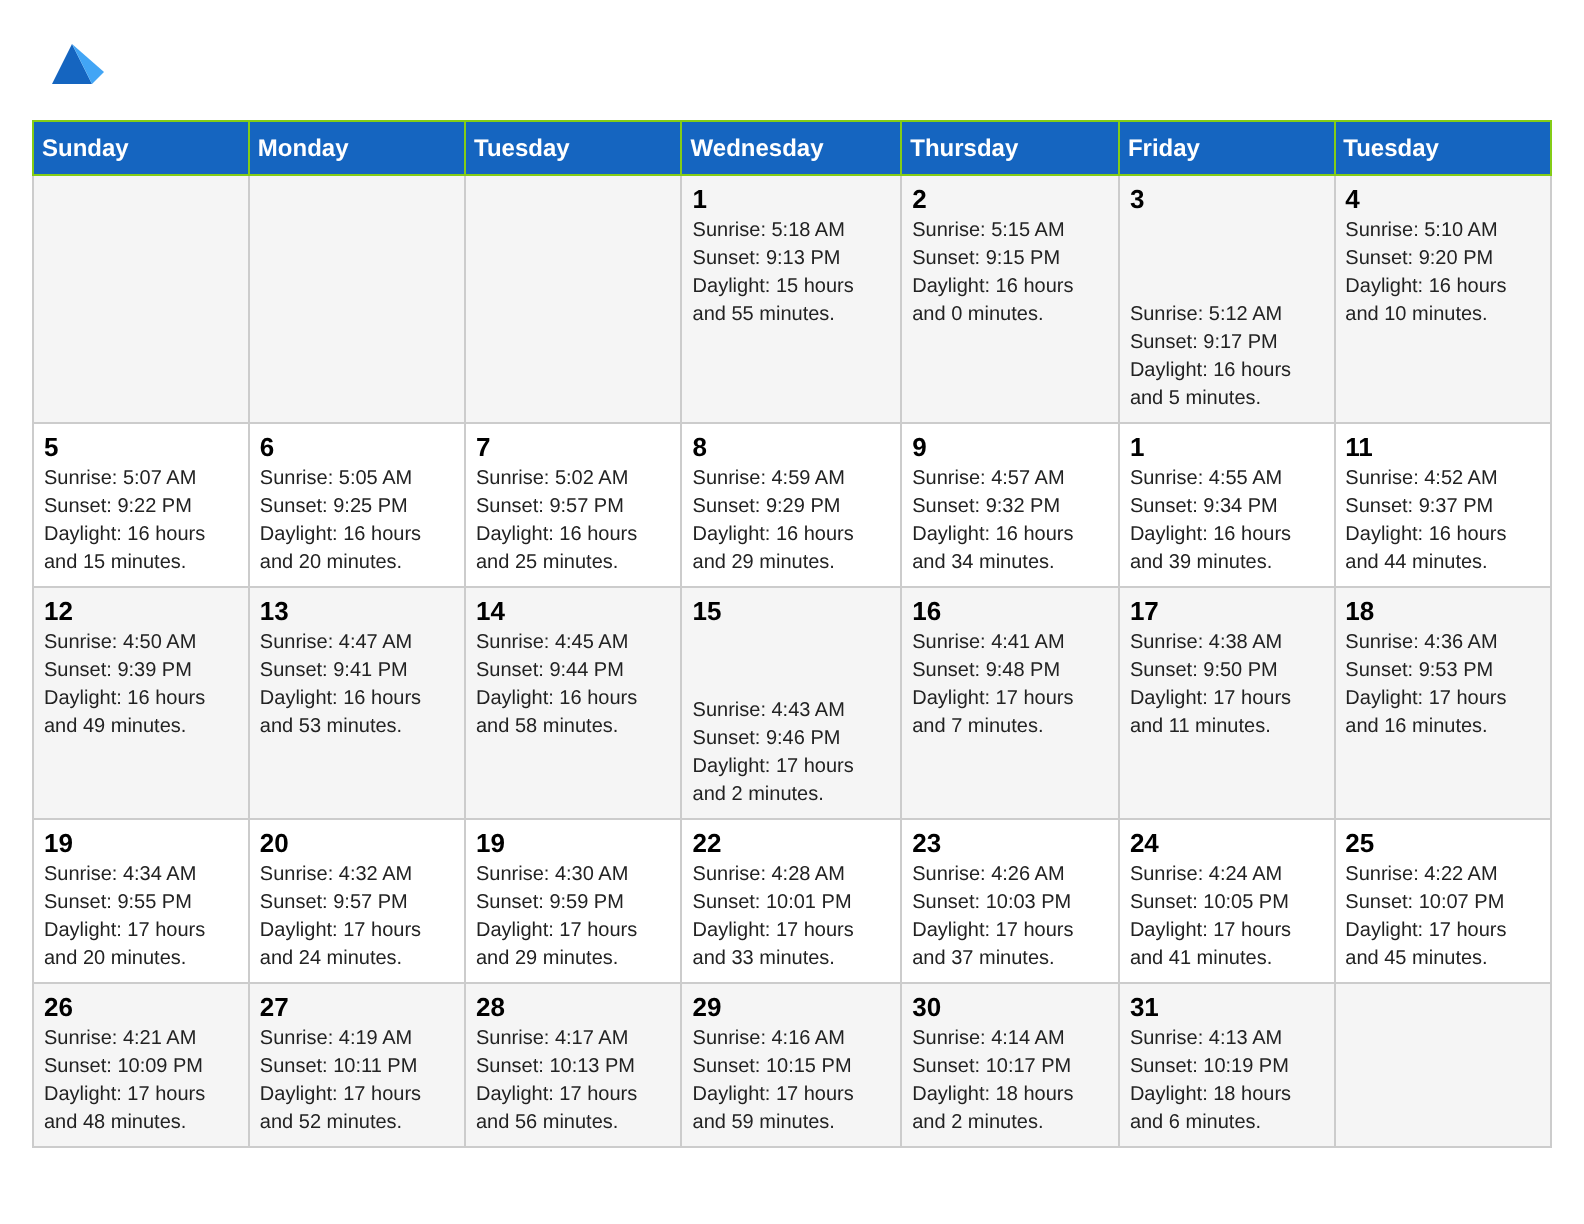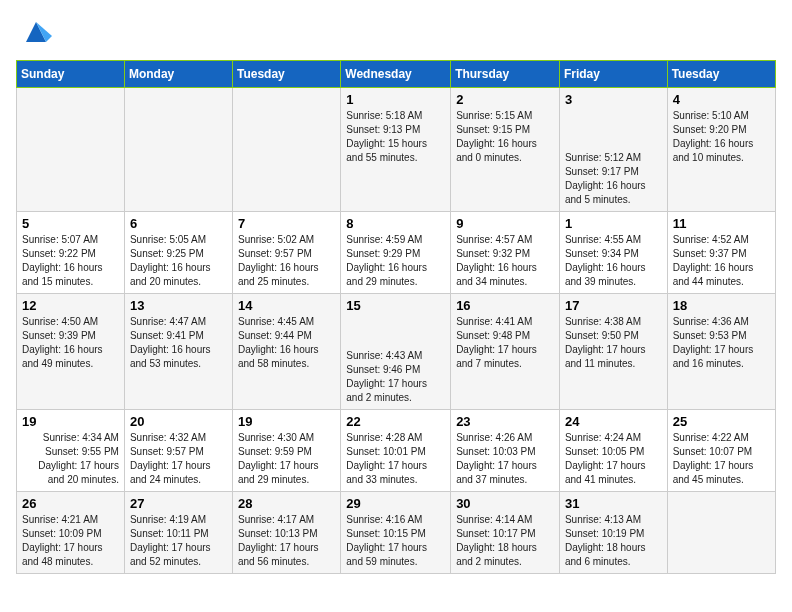--- a/index.html
+++ b/index.html
@@ -240,21 +240,21 @@
           <div class="day-number">18</div>
           <div class="day-info" style="white-space: pre-line;">Sunrise: 4:36 AM
 Sunset: 9:53 PM
 Daylight: 17 hours
 and 16 minutes.</div>
         </td>
       </tr>
       <tr>
         <td>
           <div class="day-number">19</div>
-          <div class="day-info" style="white-space: pre-line; text-align: right;">Sunrise: 4:34 AM
+          <div class="day-info" style="white-space: pre-line;">Sunrise: 4:34 AM
 Sunset: 9:55 PM
 Daylight: 17 hours
 and 20 minutes.</div>
         </td>
         <td>
           <div class="day-number">20</div>
           <div class="day-info" style="white-space: pre-line;">Sunrise: 4:32 AM
 Sunset: 9:57 PM
 Daylight: 17 hours
 and 24 minutes.</div>

